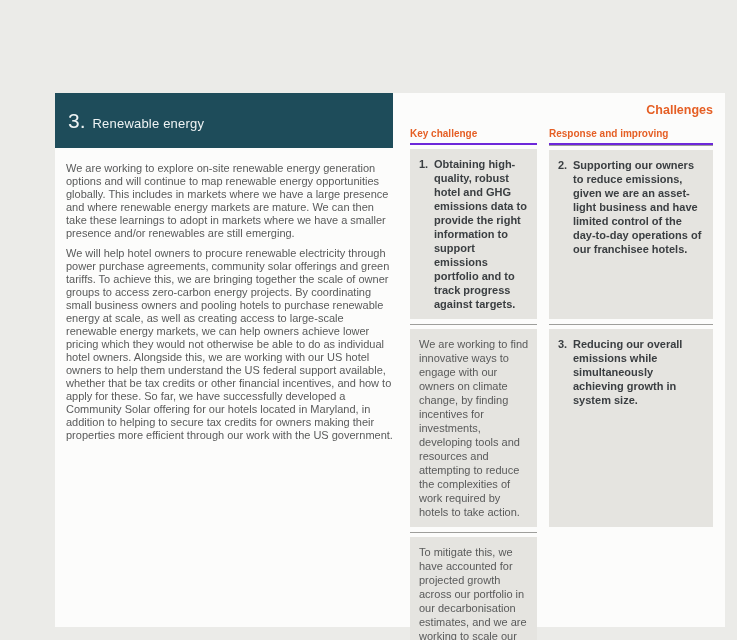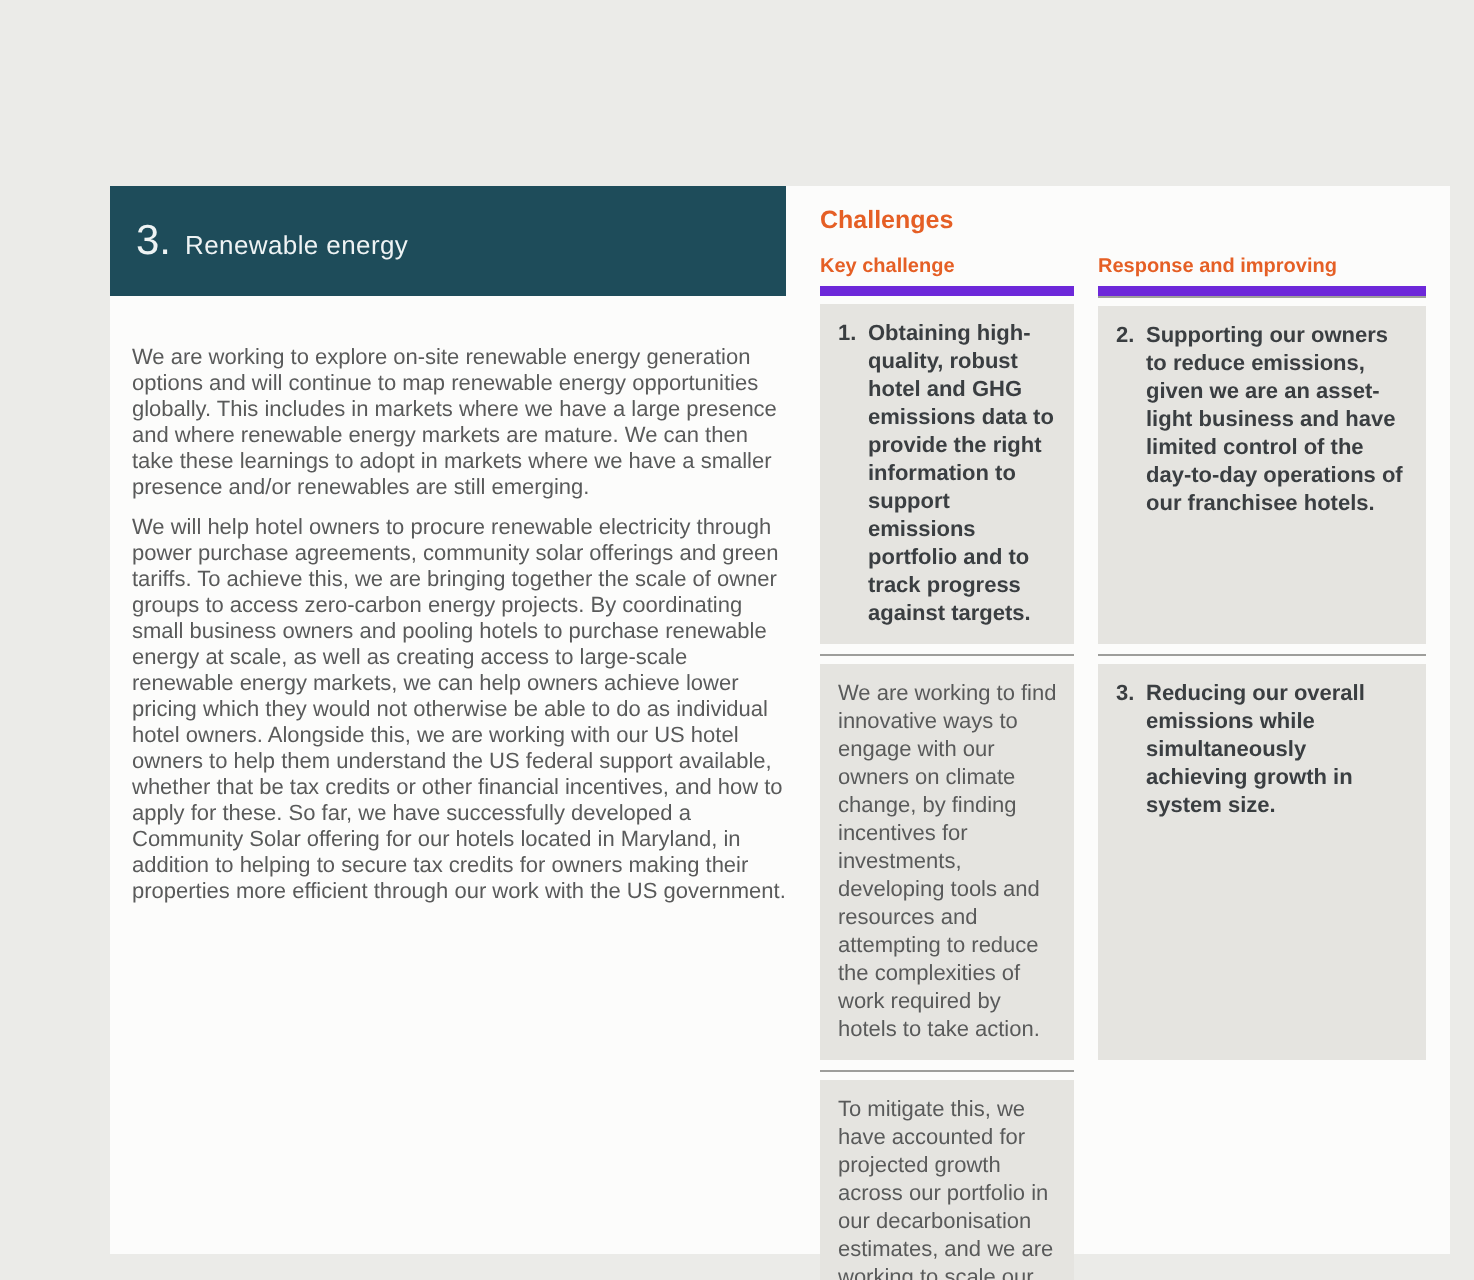--- a/index.html
+++ b/index.html
@@ -20,39 +20,39 @@
     position:absolute;left:0;top:0;
     width:338px;height:55px;
     background:#1e4c5a;color:#eef3f4;
     display:flex;align-items:baseline;
     padding:0 0 0 13px;box-sizing:border-box;
   }
   .section-header .num{font-size:21px;line-height:55px;font-weight:400;}
   .section-header .ttl{font-size:13px;margin-left:7px;font-weight:400;letter-spacing:.2px;text-align:center;}
   
   .body-copy{
-    position:absolute;left:11px;top:80px;width:327px;
+    position:absolute;left:11px;top:69px;width:327px;
     color:#595a5a;font-size:11px;line-height:13px;
   }
   .body-copy p{margin:0 0 7px 0;}
   
   .challenges{
     position:absolute;left:355px;top:10px;width:303px;
   }
-  .ch-heading{color:#e55f25;font-size:12.5px;font-weight:bold;margin:0 0 4px 0;}
+  .ch-heading{color:#e55f25;font-size:12.5px;font-weight:bold;margin:0 0 4px 0;text-align:right;}
   .ch-intro{color:#595a5a;font-size:11.5px;line-height:13.5px;width:300px;}
   .ch-table{
     margin-top:11px;
     display:grid;
     grid-template-columns:127px 164px;
     column-gap:12px;
   }
   .col-head{
     color:#e55f25;font-size:10px;font-weight:bold;
-    padding-bottom:4px;border-bottom:5px solid #6d28d9;
+    padding-bottom:4px;border-bottom:2px solid #6d28d9;
   }
   .cw{padding:4px 0 5px 0;display:flex;}
   .cw.sep{border-top:1px solid #9e9e9b;}
   .cell{
     background:#e5e4e0;flex:1;
     padding:8px 8px 8px 9px;box-sizing:border-box;
     font-size:11px;line-height:14px;
   }
   .cell.challenge{display:flex;color:#3a3e41;font-weight:bold;}
   .cell.challenge .rnum{width:15px;flex-shrink:0;}

